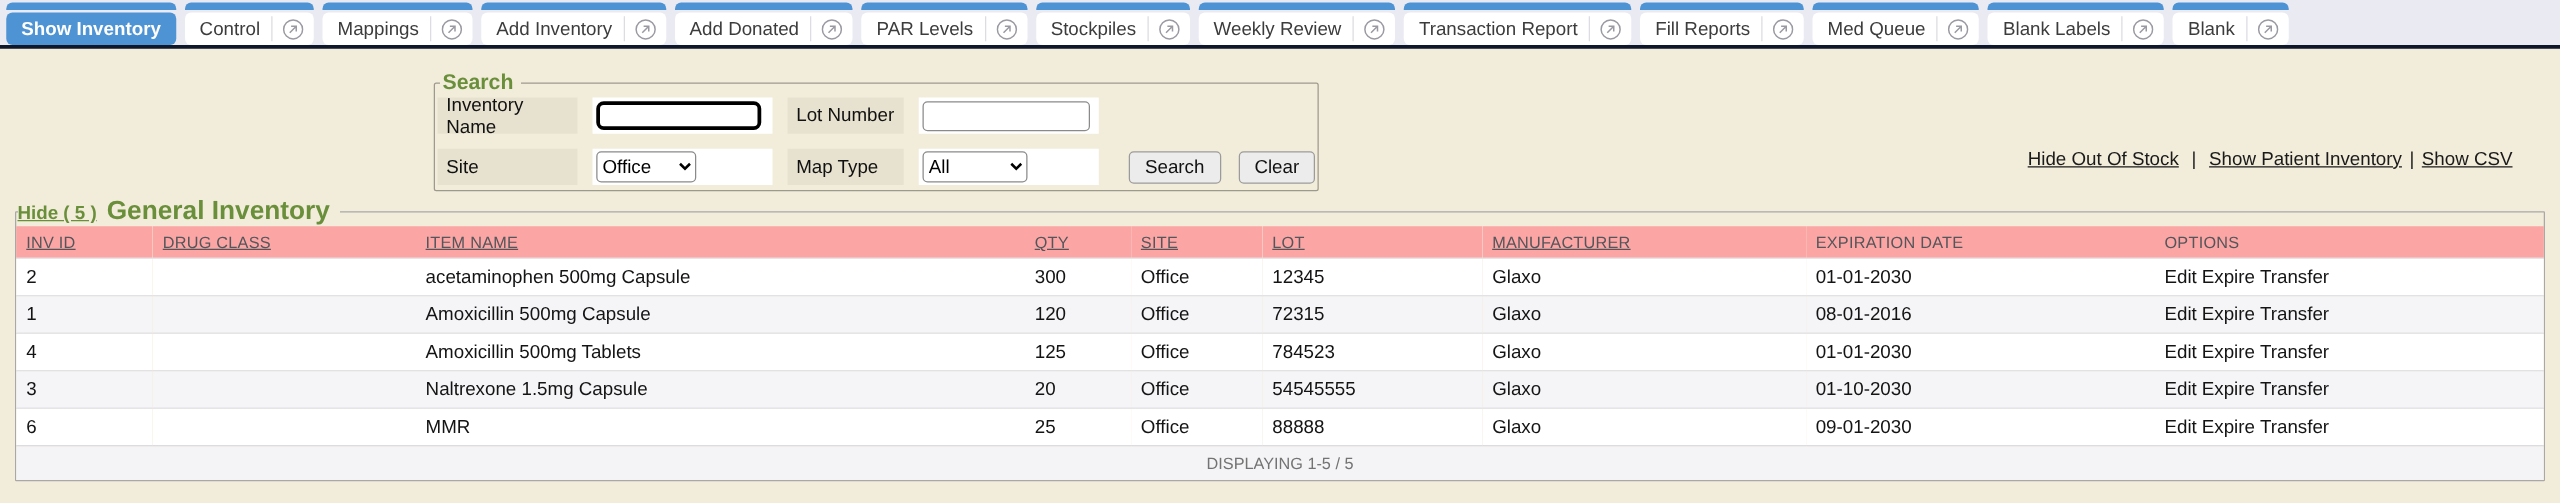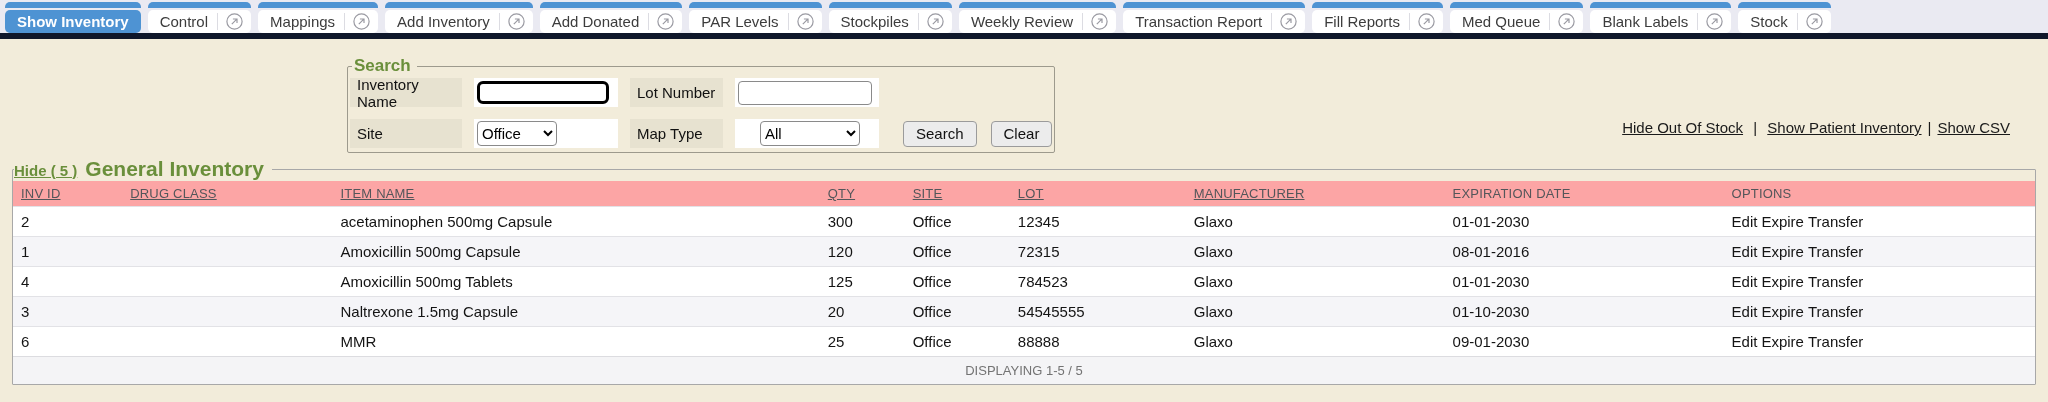--- a/index.html
+++ b/index.html
@@ -4,21 +4,21 @@
 <style>
   * { margin: 0; padding: 0; box-sizing: border-box; }
   html, body { background: #f2ecda; }
   body { font-family: "Liberation Sans", sans-serif; }
   #page { position: relative; width: 2048px; height: 402px; background: #f2ecda; overflow: hidden; }
 
   
   #tab-bar {
     display: flex; align-items: stretch; gap: 7px;
     height: 39px; padding: 2px 0 0 5px;
-    background: #eaeaf2; border-bottom: 6px solid #0f172a;
+    background: #eaeaf2; border-bottom: 3px solid #0f172a;
   }
   .tab { display: flex; flex-direction: column; cursor: pointer; }
   .tab .cap { height: 6px; margin-bottom: 2px; border-radius: 5px 5px 0 0; background: #4e93d3; }
   .tab .tab-body {
     flex: 1; display: flex; align-items: center;
     background: #ffffff; border-radius: 5px;
     padding: 0 0 0 12px; font-size: 15px; color: #3c3c3c; white-space: nowrap;
   }
   .tab.active .tab-body { background: #4e93d3; color: #ffffff; font-weight: bold; padding-right: 12px; }
   .tab-divider { width: 1px; align-self: stretch; margin: 3px 0 3px 9px; background: #dcdce2; }
@@ -39,21 +39,21 @@
   #inventory-name-input {
     width: 132px; height: 23px; border: 3px solid #000; border-radius: 6px;
     font-size: 14px; padding: 0 4px; outline: none;
   }
   #lot-number-input {
     width: 134px; height: 24px; border: 1px solid #8a8a8a; border-radius: 4px;
     font-size: 14px; padding: 0 4px;
   }
   select { height: 25px; border: 1px solid #8a8a8a; border-radius: 4px; background: #fff; font-size: 15px; font-family: inherit; }
   #site-select { width: 80px; }
-  #map-type-select { width: 100px; margin-left: 22px; }
+  #map-type-select { width: 84px; }
   .btn {
     font-size: 15px; font-family: inherit; color: #111;
     background: #ececec; border: 1px solid #9b9b9b; border-radius: 4px;
     padding: 2px 12px; height: 26px; cursor: pointer;
   }
 
   
   #view-links { position: absolute; top: 119px; right: 38px; font-size: 15px; color: #1a1a1a; white-space: nowrap; }
   #view-links a { color: #1a1a1a; text-decoration: underline; cursor: pointer; }
   #view-links .sep { margin: 0 6px; text-decoration: none; }
@@ -237,21 +237,21 @@
             <svg width="17" height="17" viewBox="0 0 17 17">
               <circle cx="8.5" cy="8.5" r="7.6" fill="none" stroke="#9a9aa2" stroke-width="1.2"></circle>
               <path d="M5.8 11.2 L10.8 6.2 M6.9 6 L11 6 L11 10.1" fill="none" stroke="#9a9aa2" stroke-width="1.2"></path>
             </svg>
           </span>
         </div>
       </div>
       <div class="tab">
         <div class="cap"></div>
         <div class="tab-body">
-          <span>Stock</span>
+          <span>Blank</span>
           <span class="tab-divider"></span>
           <span class="popout">
             <svg width="17" height="17" viewBox="0 0 17 17">
               <circle cx="8.5" cy="8.5" r="7.6" fill="none" stroke="#9a9aa2" stroke-width="1.2"></circle>
               <path d="M5.8 11.2 L10.8 6.2 M6.9 6 L11 6 L11 10.1" fill="none" stroke="#9a9aa2" stroke-width="1.2"></path>
             </svg>
           </span>
         </div>
       </div>
     </div>

